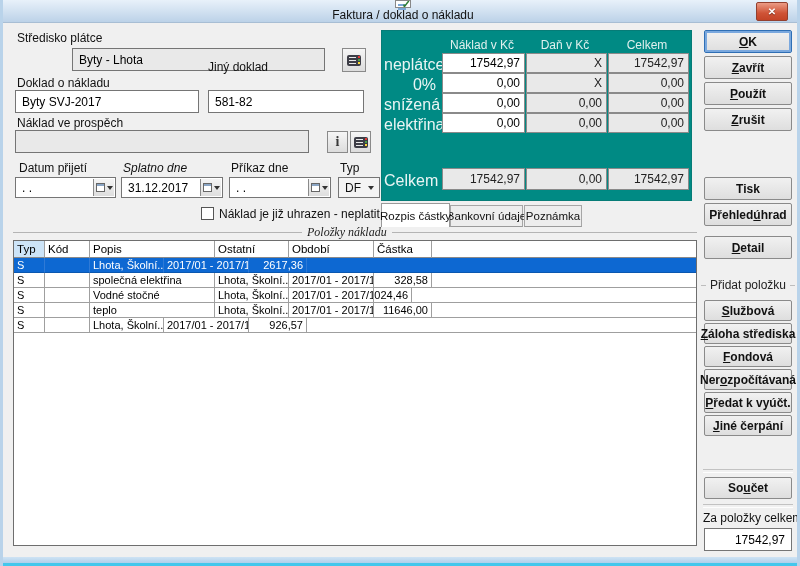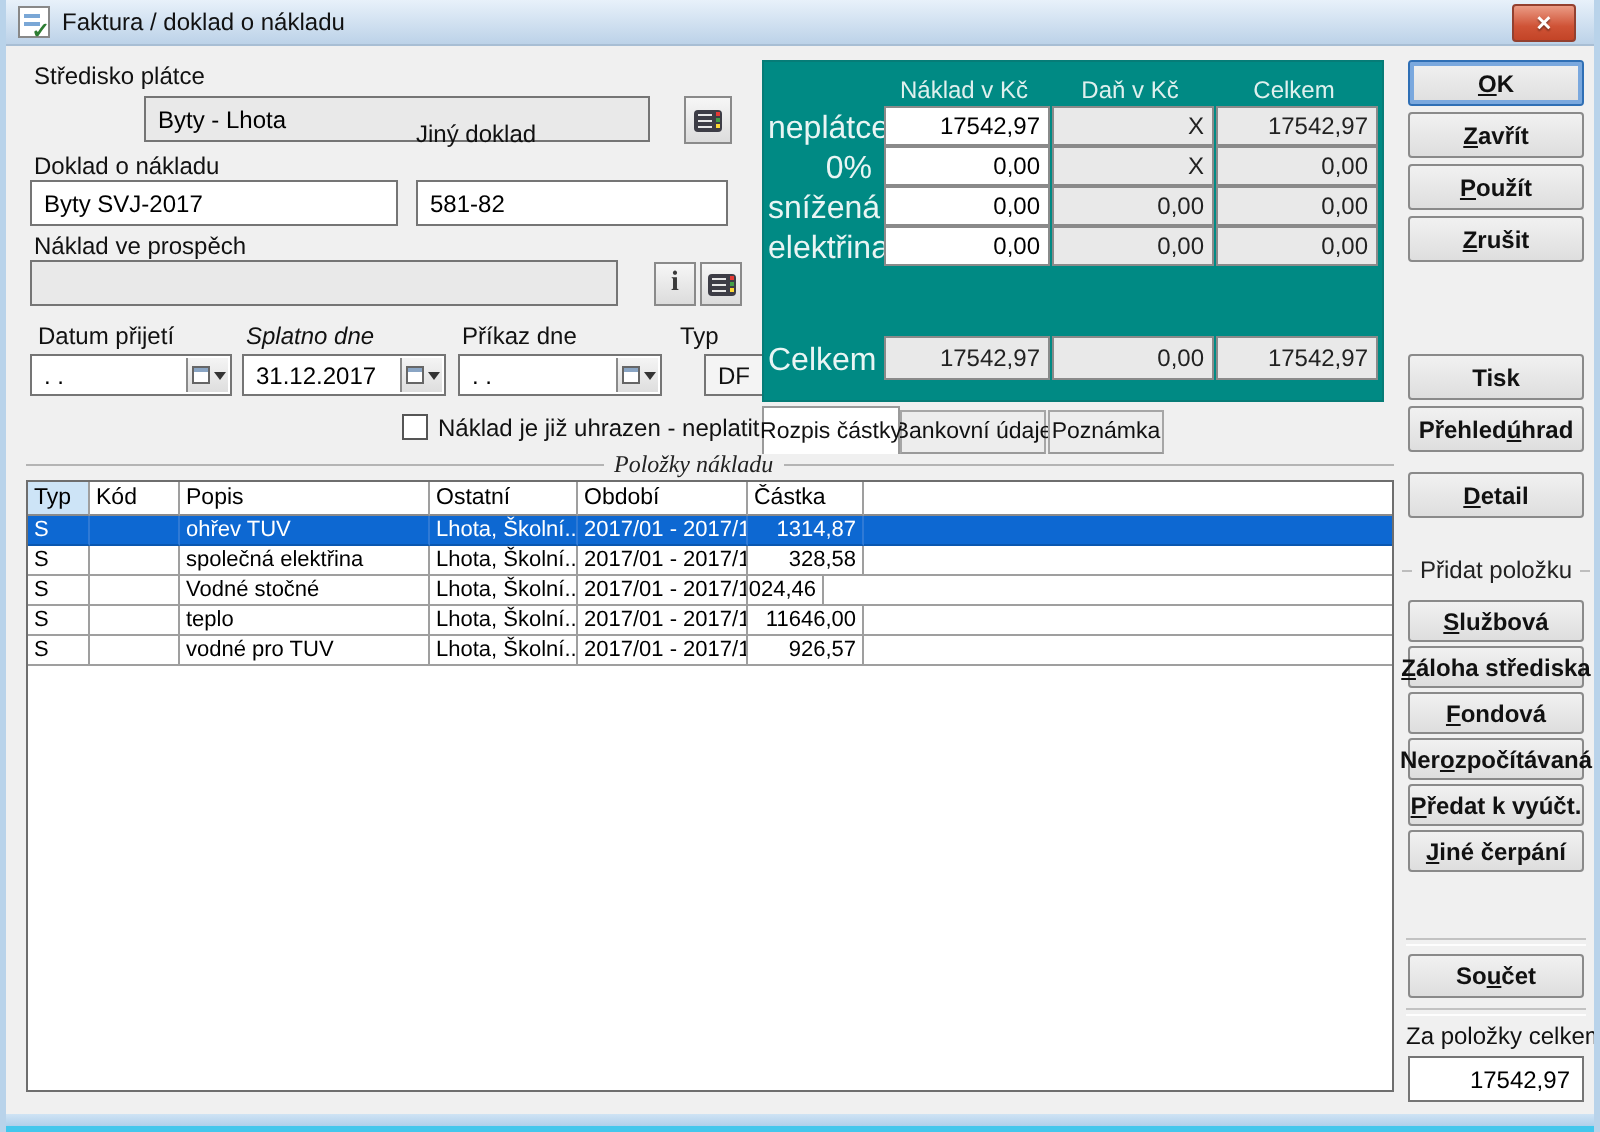--- a/index.html
+++ b/index.html
@@ -2,21 +2,21 @@
 <html><head>
 <meta charset="utf-8">
 <style>
   html,body{margin:0;padding:0;background:#555;}
   *{font-family:"Liberation Sans",sans-serif;}
   .window{position:relative;width:800px;height:566px;background:#f0f0f0;overflow:hidden;
           border-left:3px solid #b9d3ea;border-right:3px solid #b9d3ea;box-sizing:border-box;}
   .bottomedge{position:absolute;left:0;right:0;bottom:0;height:9px;background:linear-gradient(#cfe3f4,#9fc6e6);}
   .bottomedge::after{content:'';position:absolute;left:0;right:0;bottom:0;height:3px;background:#43c7ec;}
   .titlebar{position:absolute;left:0;top:0;right:0;height:22px;
-            background:linear-gradient(#e8f1fa,#bcd2e8);display:flex;align-items:center;border-bottom:1px solid #a8bed4;}
+            background:linear-gradient(#e8f1fa,#bcd2e8);display:flex;align-items:center;border-bottom:1px solid #a8bed4;flex-direction:column;}
   .title-text{font-size:12px;color:#111;margin-left:6px;}
   .winicon{width:16px;height:16px;margin-left:6px;position:relative;background:#fff;border:1px solid #888;box-sizing:border-box;}
   .winicon::before{content:'';position:absolute;left:2px;top:3px;width:8px;height:2px;background:#7aa7d6;box-shadow:0 4px 0 #7aa7d6;}
   .winicon::after{content:'✓';position:absolute;right:-1px;bottom:-4px;color:#2e7d32;font-size:11px;font-weight:bold;}
   .closebtn{position:absolute;right:9px;top:2px;width:30px;height:17px;border:1px solid #93402f;border-radius:2px;
             background:linear-gradient(#eb9b85,#cf5336 60%,#c34427);display:flex;align-items:center;justify-content:center;
             color:#fff;font-size:10px;font-weight:bold;text-shadow:0 1px 1px rgba(0,0,0,.4);}
   .lbl{position:absolute;font-size:12px;color:#111;white-space:nowrap;}
   .fld{position:absolute;background:#fff;border:1px solid #757575;box-sizing:border-box;
        font-size:12px;color:#000;display:flex;align-items:center;padding:0 6px;white-space:nowrap;}
@@ -28,21 +28,21 @@
   .bookicon::after{content:'';position:absolute;right:1px;top:1px;width:2px;height:2px;background:#e53935;
                    box-shadow:0 3px 0 #43a047,0 6px 0 #fdd835;}
   .infoglyph{font-family:"Liberation Serif",serif;font-weight:bold;font-size:14px;color:#3a3a3a;}
   .dropbtn{position:absolute;top:1px;right:1px;bottom:1px;width:20px;background:linear-gradient(#f4f4f4,#dedede);
            border-left:1px solid #8a8a8a;display:flex;align-items:center;justify-content:center;gap:2px;}
   .calglyph{width:9px;height:9px;border:1px solid #666;background:#fff;box-sizing:border-box;position:relative;}
   .calglyph::before{content:'';position:absolute;left:0;top:0;right:0;height:2px;background:#8aa5c4;}
   .tri{width:0;height:0;border-left:3px solid transparent;border-right:3px solid transparent;border-top:4px solid #333;}
   .datefld{position:absolute;background:#fff;border:1px solid #757575;box-sizing:border-box;font-size:12px;}
   .datefld .val{position:absolute;left:6px;top:0;bottom:0;display:flex;align-items:center;}
-  .combo{position:absolute;background:#f4f4f4;border:1px solid #757575;box-sizing:border-box;font-size:12px;margin-left:14px;}
+  .combo{position:absolute;background:#f4f4f4;border:1px solid #757575;box-sizing:border-box;font-size:12px;}
   .checkbox{position:absolute;width:13px;height:13px;background:#fff;border:1px solid #555;box-sizing:border-box;}
   .tealpanel{position:absolute;left:378px;top:30px;width:311px;height:171px;background:#008a84;border:1px solid #067c77;box-sizing:border-box;}
   .thead{position:absolute;font-size:12px;color:#dff0ee;text-align:center;white-space:nowrap;transform:translateX(-50%);}
   .trowlbl{position:absolute;font-size:16px;color:#e9f5f4;text-align:right;width:52px;white-space:nowrap;}
   .cellbox{position:absolute;border:1px solid #8a8a8a;background:#fff;box-sizing:border-box;font-size:12px;color:#000;
            display:flex;align-items:center;justify-content:flex-end;padding:0 4px;}
   .cellbox.gray{background:#e9e9e9;color:#222;}
   .tab{position:absolute;box-sizing:border-box;font-size:11.5px;color:#111;display:flex;align-items:center;justify-content:center;white-space:nowrap;}
   .tab.active{background:#fff;border:1px solid #9a9a9a;border-bottom:none;z-index:2;}
   .tab.inactive{background:#ededed;border:1px solid #a6a6a6;border-bottom:1px solid #9a9a9a;}
@@ -181,24 +181,23 @@
       <div class="gcell" style="width:125px;">Popis</div>
       <div class="gcell" style="width:74px;">Ostatní</div>
       <div class="gcell" style="width:85px;">Období</div>
       <div class="gcell" style="width:58px;">Částka</div>
       <div class="gcell" style="flex:1;border-right:none;"></div>
     </div>
 
     <div class="grow sel" style="top:17px;height:15px;">
       <div class="gcell" style="width:31px;">S</div>
       <div class="gcell" style="width:45px;"></div>
-      <div class="gcell" style="width:125px;">ohřev TUV</div>
-      <div class="gcell" style="width:74px;">Lhota, Školní...</div>
-      <div class="gcell" style="width:85px;">2017/01 - 2017/12</div>
-      <div class="gcell num" style="width:58px;">1314,87</div>
+      <div class="gcell" style="width:74px;">Lhota, Školní...</div>
+      <div class="gcell" style="width:85px;">2017/01 - 2017/12</div>
+      <div class="gcell num" style="width:58px;">2617,36</div>
       <div class="gcell" style="flex:1;border-right:none;"></div>
     </div>
 
     <div class="grow" style="top:32px;height:15px;">
       <div class="gcell" style="width:31px;">S</div>
       <div class="gcell" style="width:45px;"></div>
       <div class="gcell" style="width:125px;">společná elektřina</div>
       <div class="gcell" style="width:74px;">Lhota, Školní...</div>
       <div class="gcell" style="width:85px;">2017/01 - 2017/12</div>
       <div class="gcell num" style="width:58px;">328,58</div>
@@ -221,21 +220,20 @@
       <div class="gcell" style="width:125px;">teplo</div>
       <div class="gcell" style="width:74px;">Lhota, Školní...</div>
       <div class="gcell" style="width:85px;">2017/01 - 2017/12</div>
       <div class="gcell num" style="width:58px;">11646,00</div>
       <div class="gcell" style="flex:1;border-right:none;"></div>
     </div>
 
     <div class="grow" style="top:77px;height:15px;">
       <div class="gcell" style="width:31px;">S</div>
       <div class="gcell" style="width:45px;"></div>
-      <div class="gcell" style="width:125px;">vodné pro TUV</div>
       <div class="gcell" style="width:74px;">Lhota, Školní...</div>
       <div class="gcell" style="width:85px;">2017/01 - 2017/12</div>
       <div class="gcell num" style="width:58px;">926,57</div>
       <div class="gcell" style="flex:1;border-right:none;"></div>
     </div>
   </div>
 
   <div class="rbtn default" style="top:30px;"><u>O</u>K</div>
   <div class="rbtn" style="top:56px;"><u>Z</u>avřít</div>
   <div class="rbtn" style="top:82px;"><u>P</u>oužít</div>

